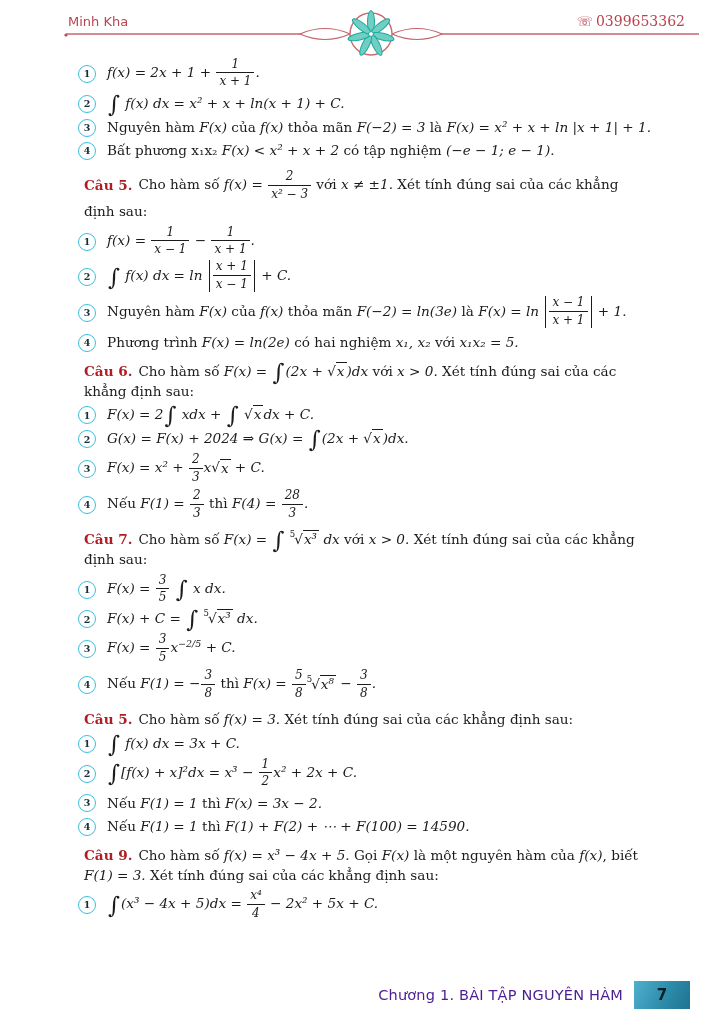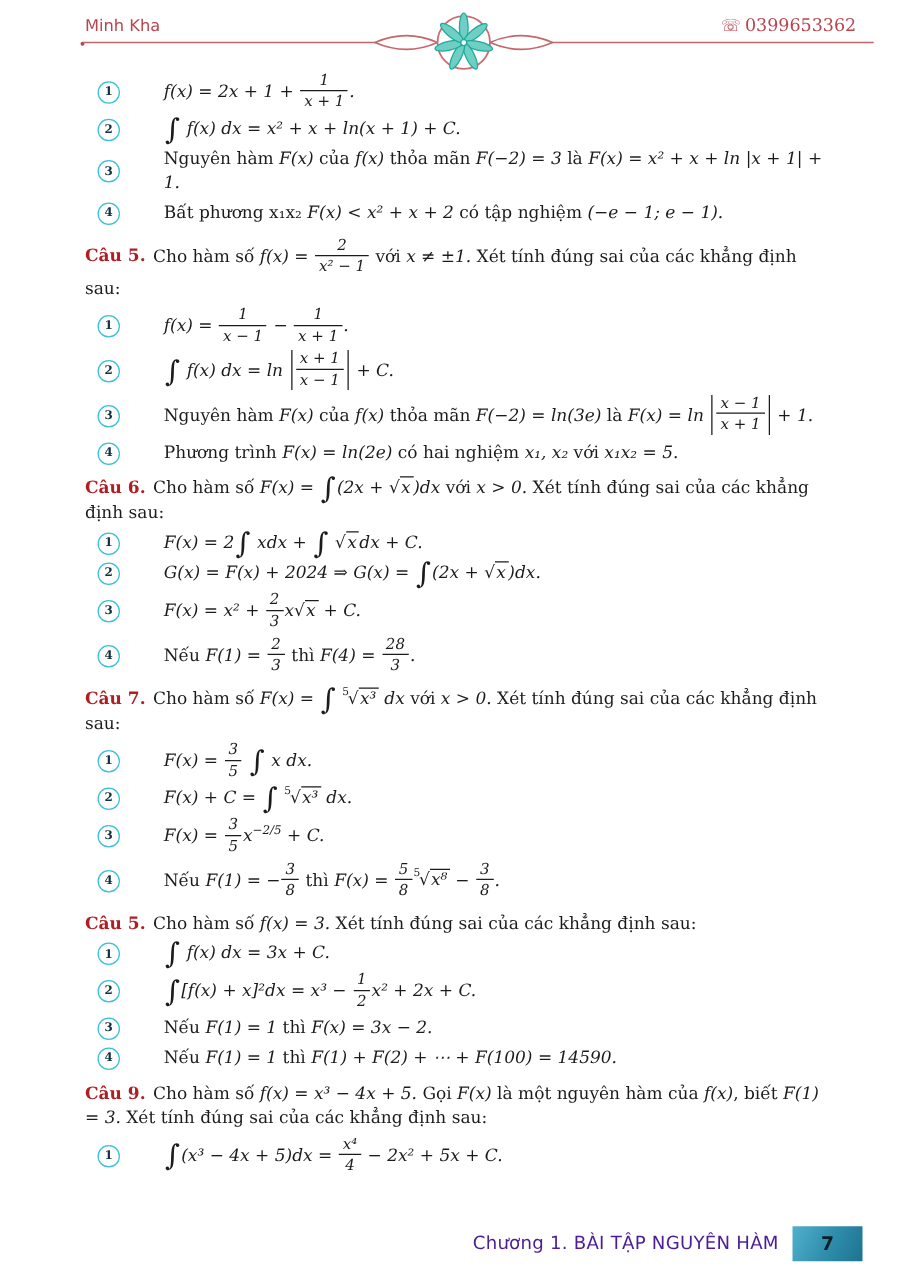--- a/index.html
+++ b/index.html
@@ -9,27 +9,27 @@
   
   .author{position:absolute;left:68px;top:14px;font-family:"DejaVu Sans","Liberation Sans",sans-serif;
           font-size:13px;color:#b8444e;}
   .phone{position:absolute;right:14px;top:13px;font-size:14px;color:#b8444e;
          display:flex;align-items:center;gap:3px;}
   .ph-icon{font-family:"DejaVu Sans",sans-serif;font-size:13px;}
   .divider{position:absolute;left:0;top:0;}
 
   
   .content{position:absolute;left:68px;top:54px;width:594px;font-size:13.6px;line-height:1.45;}
-  .qintro{margin:9px 0 3px;}
+  .qintro{margin:9px 16px 3px;}
   .qlabel{color:#b01e23;font-weight:bold;margin-right:6px;}
   .item{display:flex;align-items:center;margin:4px 0 4px 10px;}
   .badge{flex:none;width:16px;height:16px;margin-right:11px;border:1.4px solid #3bbfdd;
          border-radius:50%;display:flex;align-items:center;justify-content:center;
          font-size:9.5px;font-weight:bold;color:#13303d;background:#fff;}
-  .ibody{flex:1;min-width:0;margin-left:24px;}
+  .ibody{flex:1;min-width:0;}
 
   .m{font-style:italic;}
   .p{font-style:normal;}
   .frac{display:inline-block;vertical-align:middle;text-align:center;font-size:12px;
         line-height:1.2;padding:0 1px;transform:translateY(-1px);}
   .num{display:block;border-bottom:1px solid #1b1b1b;padding:0 3px 1px;}
   .den{display:block;padding:1px 3px 0;}
   .int{font-style:normal;font-size:23px;line-height:19px;display:inline-block;
        vertical-align:-4px;margin:0 1px;}
   .root{display:inline;white-space:nowrap;}
@@ -111,21 +111,21 @@
           <span class="bnum">3</span>
         </span>
         <div class="ibody"><span class="p">Nguyên hàm </span><span class="m">F(x)</span><span class="p"> của </span><span class="m">f(x)</span><span class="p"> thỏa mãn </span><span class="m">F(−2) = 3</span><span class="p"> là </span><span class="m">F(x) = x² + x + ln |x + 1| + 1.</span></div>
       </div>
       <div class="item">
         <span class="badge">
           <span class="bnum">4</span>
         </span>
         <div class="ibody"><span class="p">Bất phương x₁x₂ </span><span class="m">F(x) &lt; x² + x + 2</span><span class="p"> có tập nghiệm </span><span class="m">(−e − 1; e − 1).</span></div>
       </div>
-      <div class="qintro"><span class="qlabel">Câu 5.</span><span class="p">Cho hàm số </span><span class="m">f(x) = </span><span class="frac"><span class="num"><span class="m">2</span></span><span class="den"><span class="m">x² − 1</span></span></span><span class="p"> với </span><span class="m">x ≠ ±1.</span><span class="p"> Xét tính đúng sai của các khẳng định sau:</span></div>
+      <div class="qintro"><span class="qlabel">Câu 5.</span><span class="p">Cho hàm số </span><span class="m">f(x) = </span><span class="frac"><span class="num"><span class="m">2</span></span><span class="den"><span class="m">x² − 3</span></span></span><span class="p"> với </span><span class="m">x ≠ ±1.</span><span class="p"> Xét tính đúng sai của các khẳng định sau:</span></div>
       <div class="item">
         <span class="badge">
           <span class="bnum">1</span>
         </span>
         <div class="ibody"><span class="m">f(x) = </span><span class="frac"><span class="num"><span class="m">1</span></span><span class="den"><span class="m">x − 1</span></span></span><span class="m"> − </span><span class="frac"><span class="num"><span class="m">1</span></span><span class="den"><span class="m">x + 1</span></span></span><span class="m">.</span></div>
       </div>
       <div class="item">
         <span class="badge">
           <span class="bnum">2</span>
         </span>

